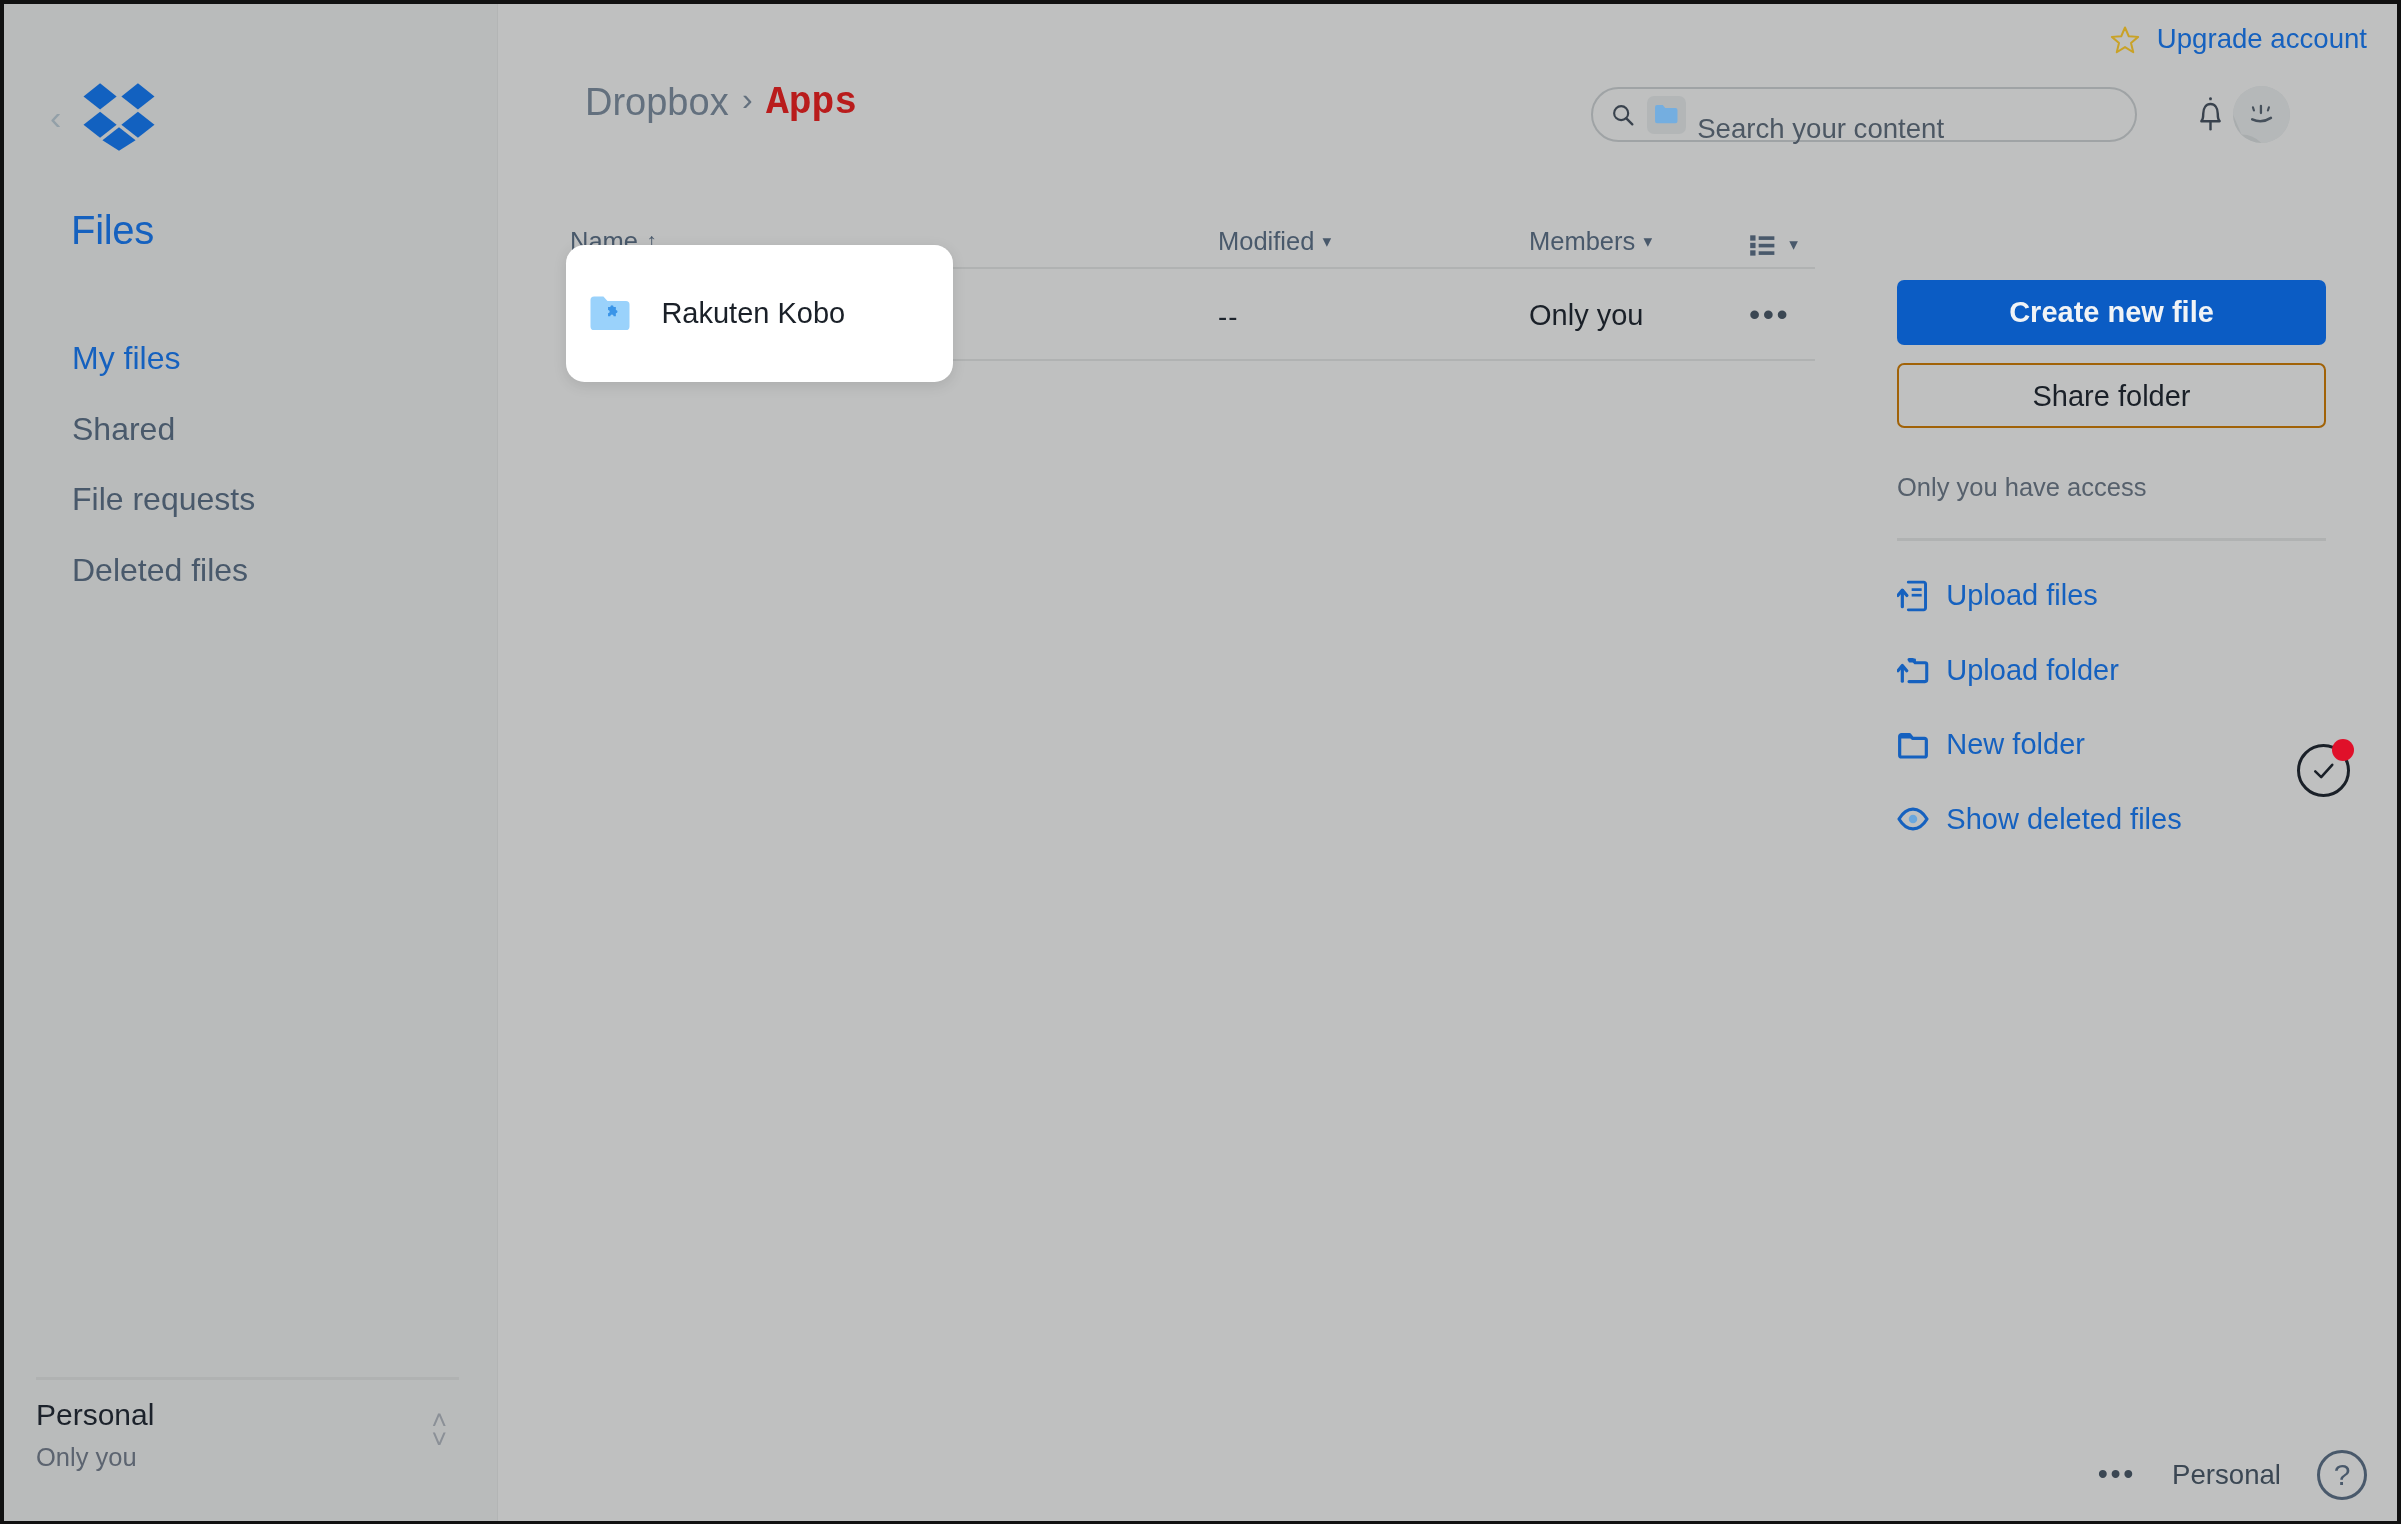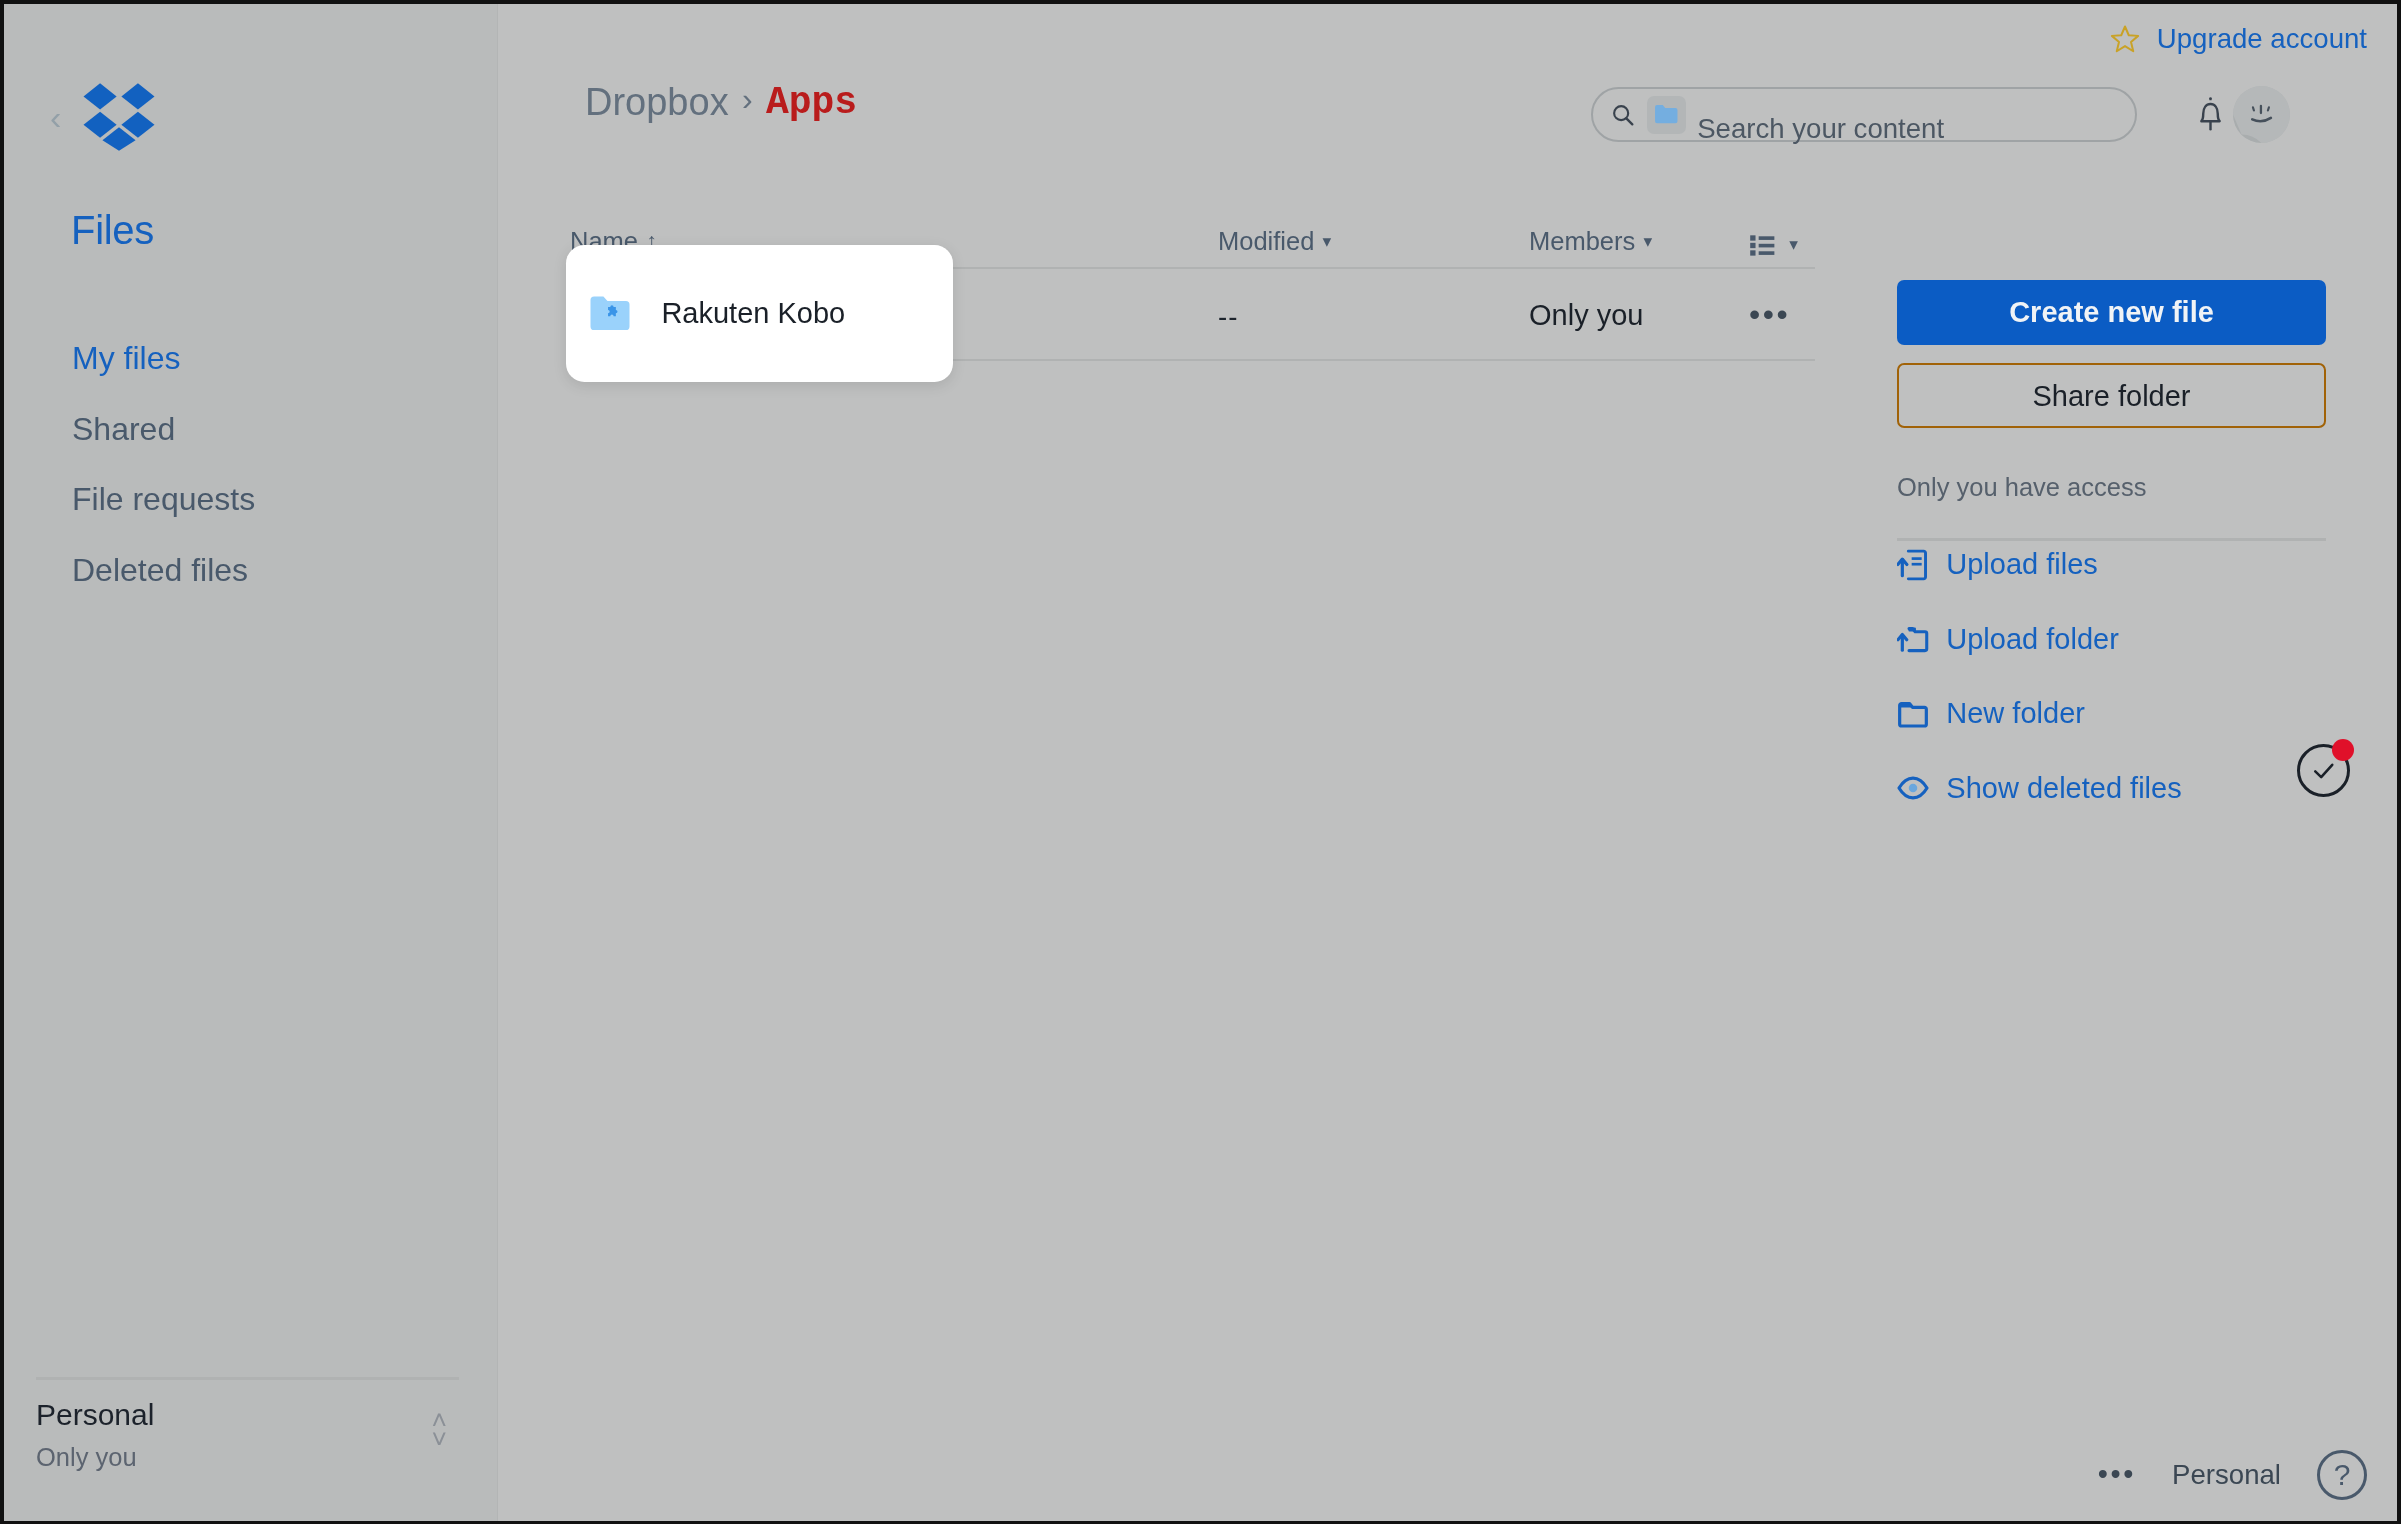--- a/index.html
+++ b/index.html
@@ -122,21 +122,21 @@
     position: absolute;
     left: 495px; top: 0;
     right: 0; bottom: 0;
     background: #bfc0c0;
   }
 
   .upgrade-row {
     position: absolute;
     right: 30px; top: 19.4px;
     display: flex;
-    align-items: center;
+    align-items: flex-end;
     gap: 17px;
     cursor: pointer;
   }
   .star-icon { width: 30px; height: 30px; display: block; }
   .upgrade-text {
     font-size: 27.6px;
     color: #1561bf;
   }
 
   .breadcrumb {
@@ -323,21 +323,21 @@
     margin-top: 45px;
     font-size: 25.5px;
     color: #56606c;
   }
   .panel-divider {
     margin-top: 36px;
     width: 100%;
     height: 2.6px;
     background: #b0b2b2;
   }
-  .action-list { }
+  .action-list { margin-top: 31px; }
   .action-link {
     display: flex;
     align-items: center;
     gap: 17.3px;
     font-size: 29px;
     color: #1561bf;
     height: 48px;
     margin-bottom: 26.5px;
     cursor: pointer;
     white-space: nowrap;

